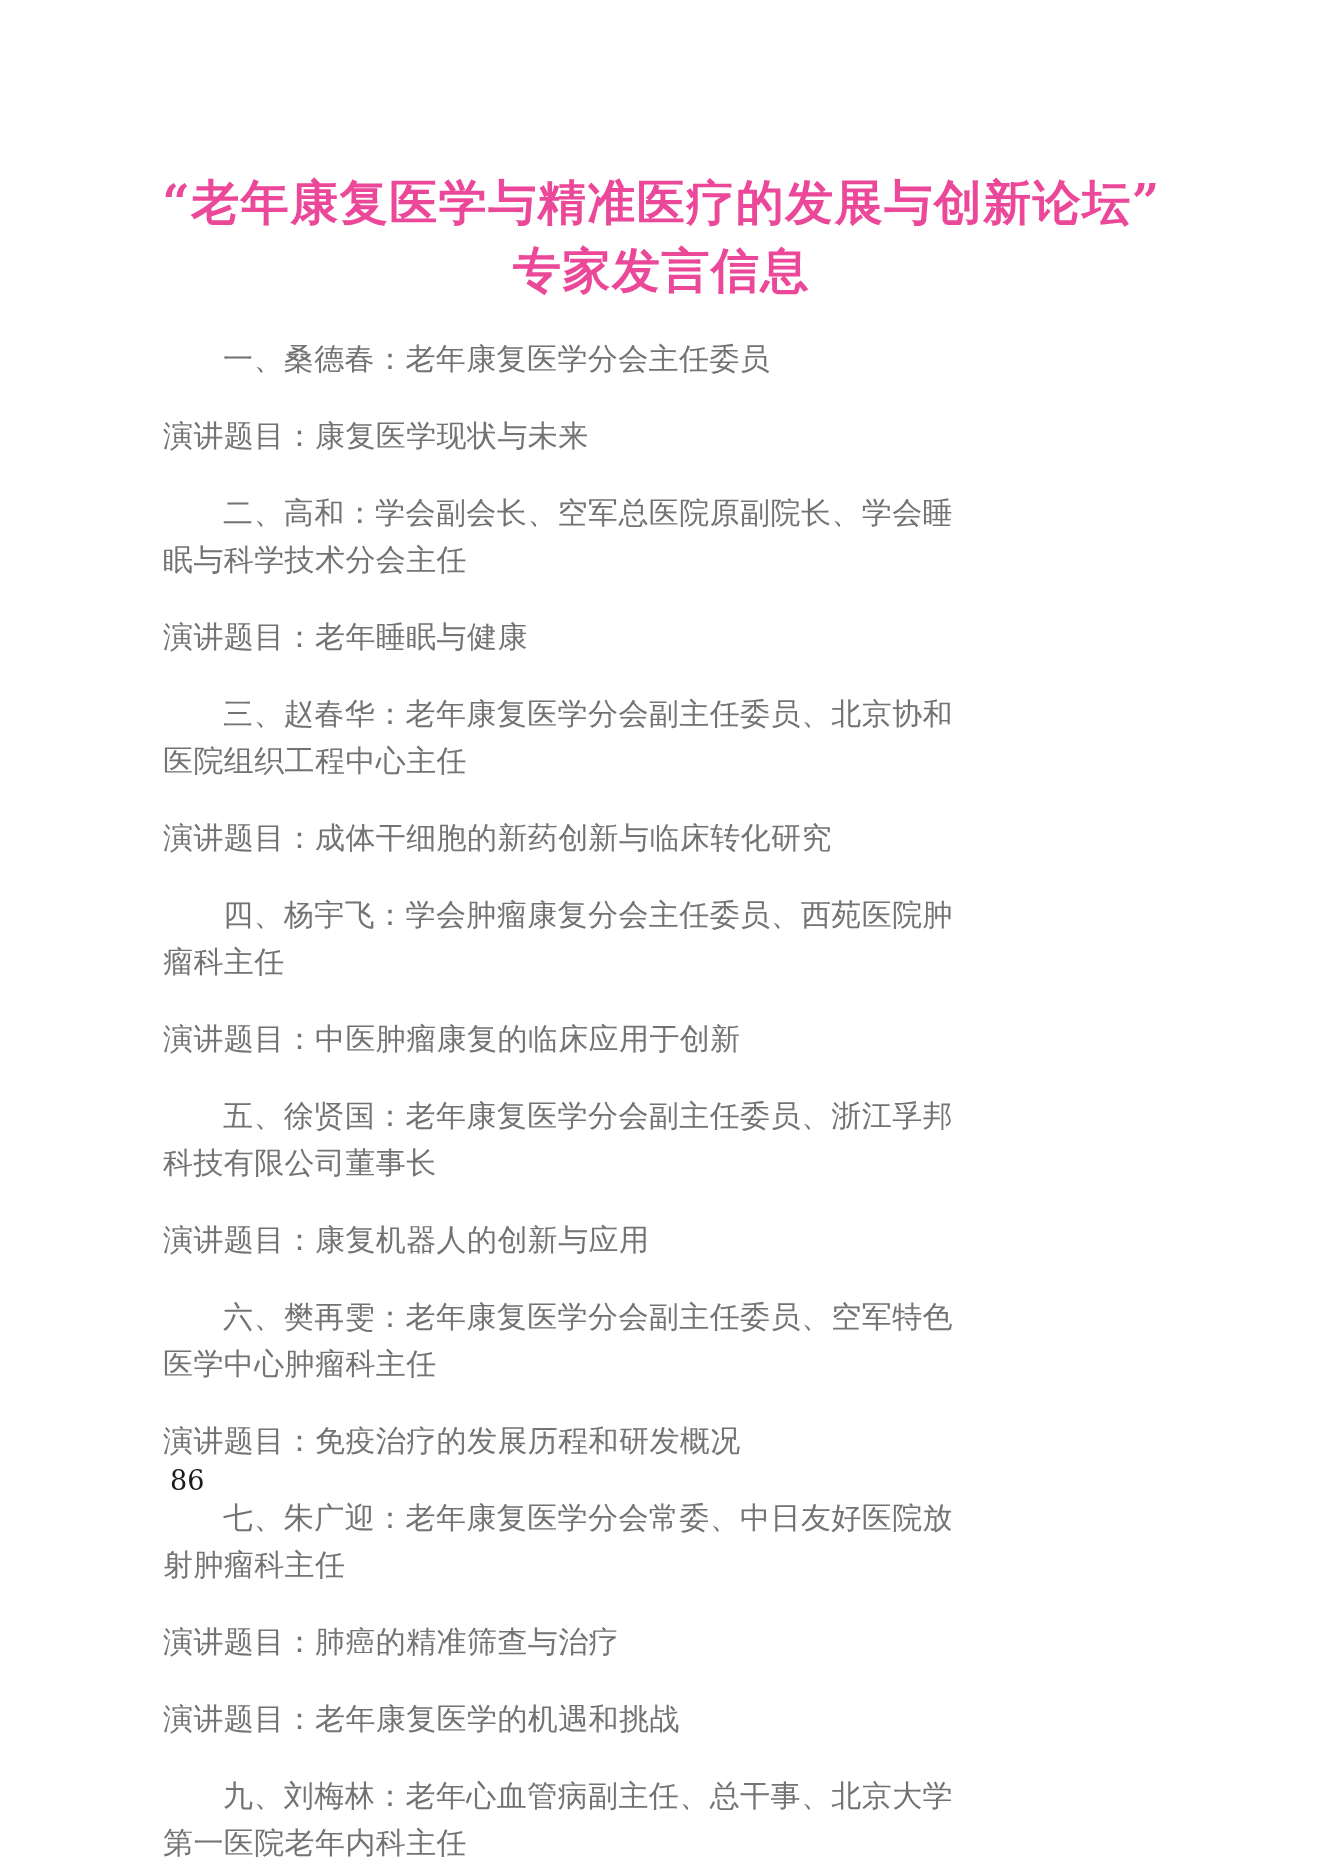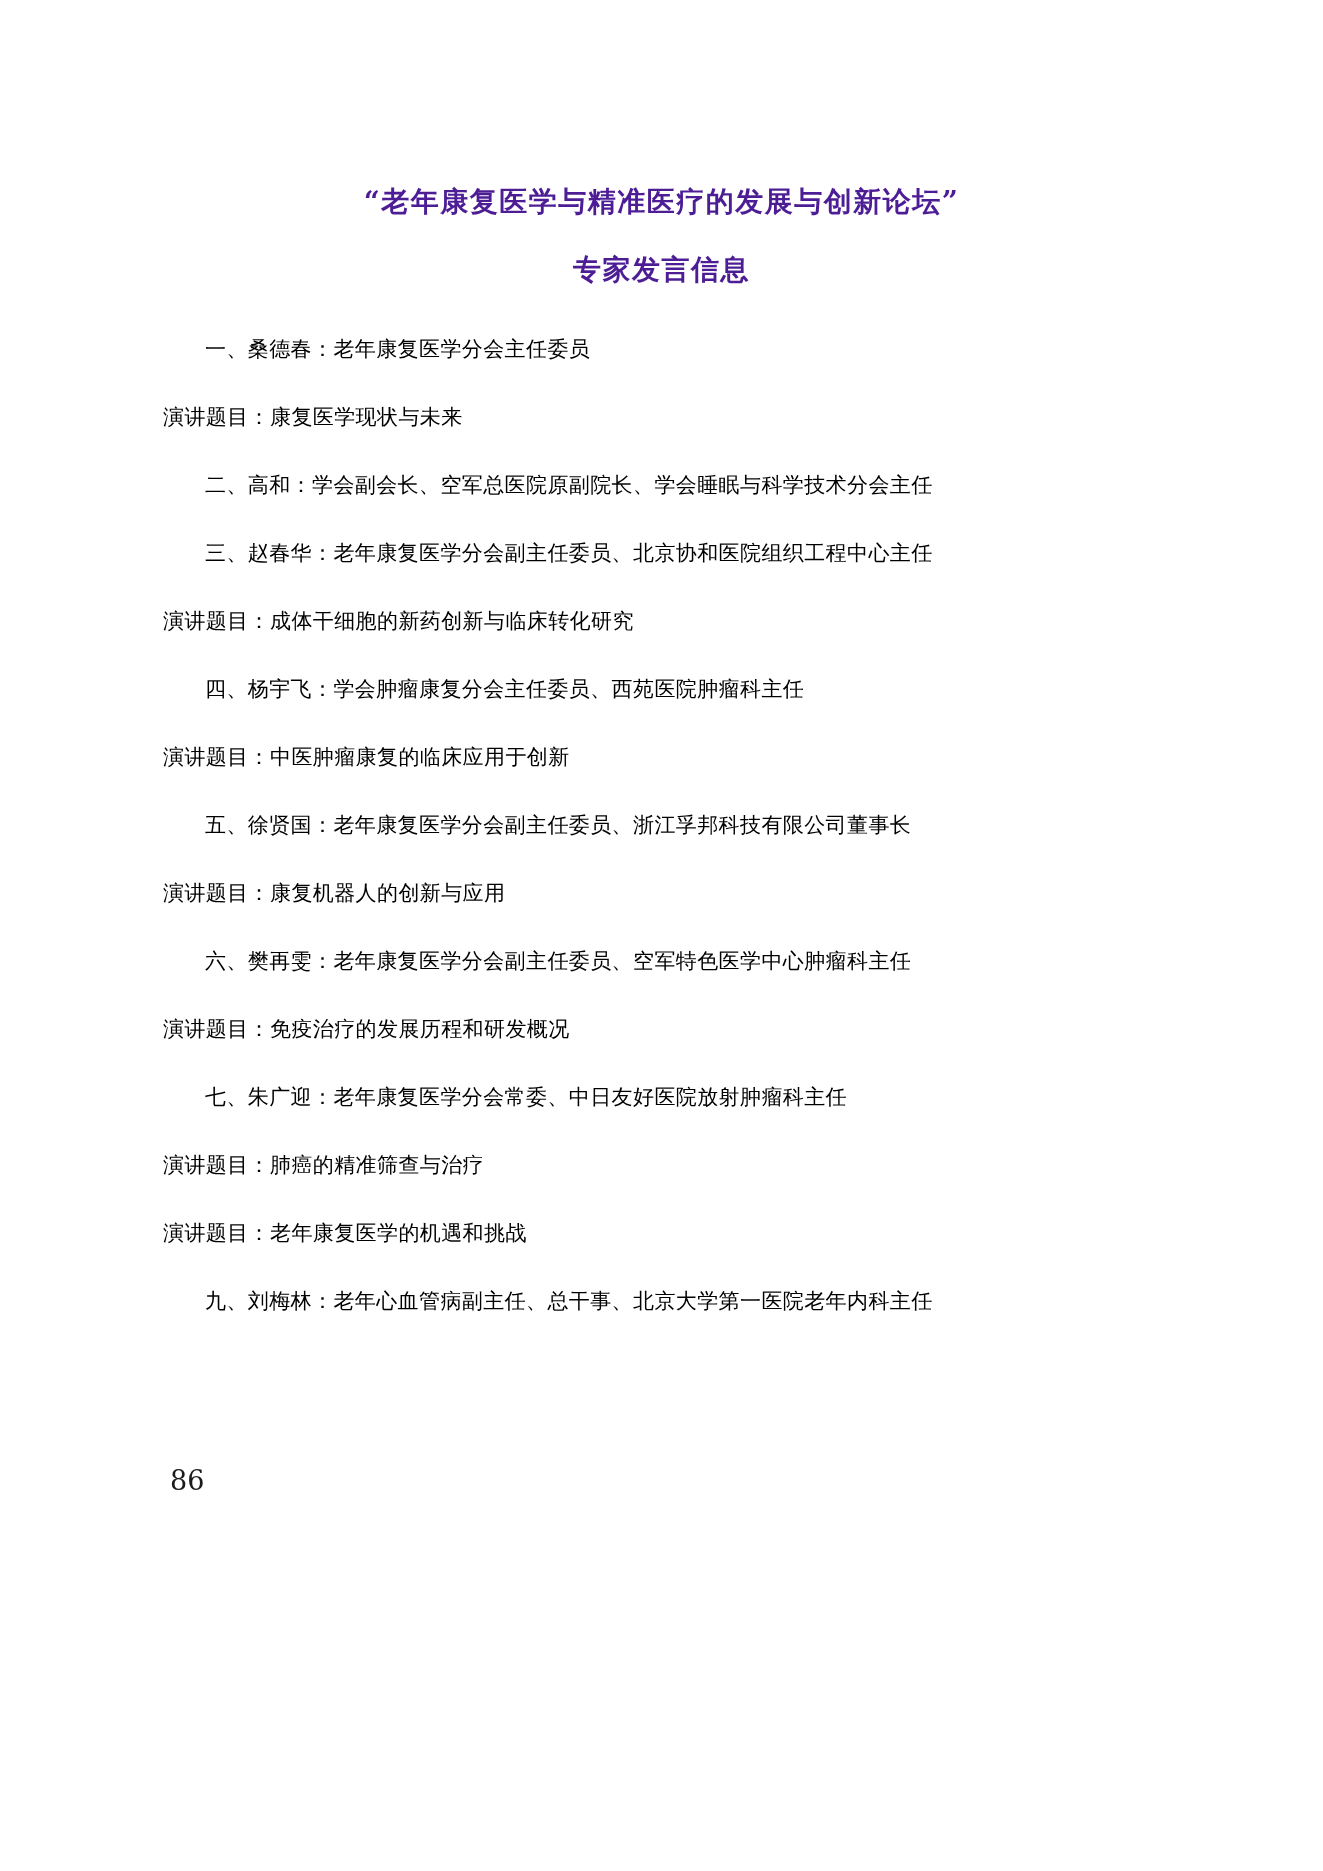--- a/index.html
+++ b/index.html
@@ -21,42 +21,42 @@
   
   .title-block {
     position: absolute;
     left: 0;
     right: 0;
     top: 178px;
     text-align: center;
   }
   .title-line {
     display: block;
-    font-size: 28px;
+    font-size: 48px;
     font-weight: 700;
     letter-spacing: 1.5px;
     line-height: 48px;
-    color: #4c1d95;
+    color: #ec4899;
   }
   .title-line.second {
     margin-top: 20px;
   }
 
   
   .body-block {
     position: absolute;
     left: 163px;
     top: 305px;
     width: 790px;
   }
   .para {
-    font-size: 21px;
+    font-size: 30px;
     line-height: 47px;
     letter-spacing: 0.4px;
-    color: #000000;
+    color: #737373;
     white-space: pre-wrap;
     text-align: justify;
     text-justify: inter-ideograph;
   }
   .para.indent {
     text-indent: 2em;
   }
   .para.hang {
     text-indent: 0;
   }
@@ -80,20 +80,21 @@
     <span class="title-line">“老年康复医学与精准医疗的发展与创新论坛”</span>
     <span class="title-line second">专家发言信息</span>
   </div>
 
   <div class="body-block">
 
     <p class="para indent">一、桑德春：老年康复医学分会主任委员</p>
     <p class="para hang">演讲题目：康复医学现状与未来</p>
 
     <p class="para indent">二、高和：学会副会长、空军总医院原副院长、学会睡眠与科学技术分会主任</p>
+    <p class="para hang">演讲题目：老年睡眠与健康</p>
 
     <p class="para indent">三、赵春华：老年康复医学分会副主任委员、北京协和医院组织工程中心主任</p>
     <p class="para hang">演讲题目：成体干细胞的新药创新与临床转化研究</p>
 
     <p class="para indent">四、杨宇飞：学会肿瘤康复分会主任委员、西苑医院肿瘤科主任</p>
     <p class="para hang">演讲题目：中医肿瘤康复的临床应用于创新</p>
 
     <p class="para indent">五、徐贤国：老年康复医学分会副主任委员、浙江孚邦科技有限公司董事长</p>
     <p class="para hang">演讲题目：康复机器人的创新与应用</p>
 

